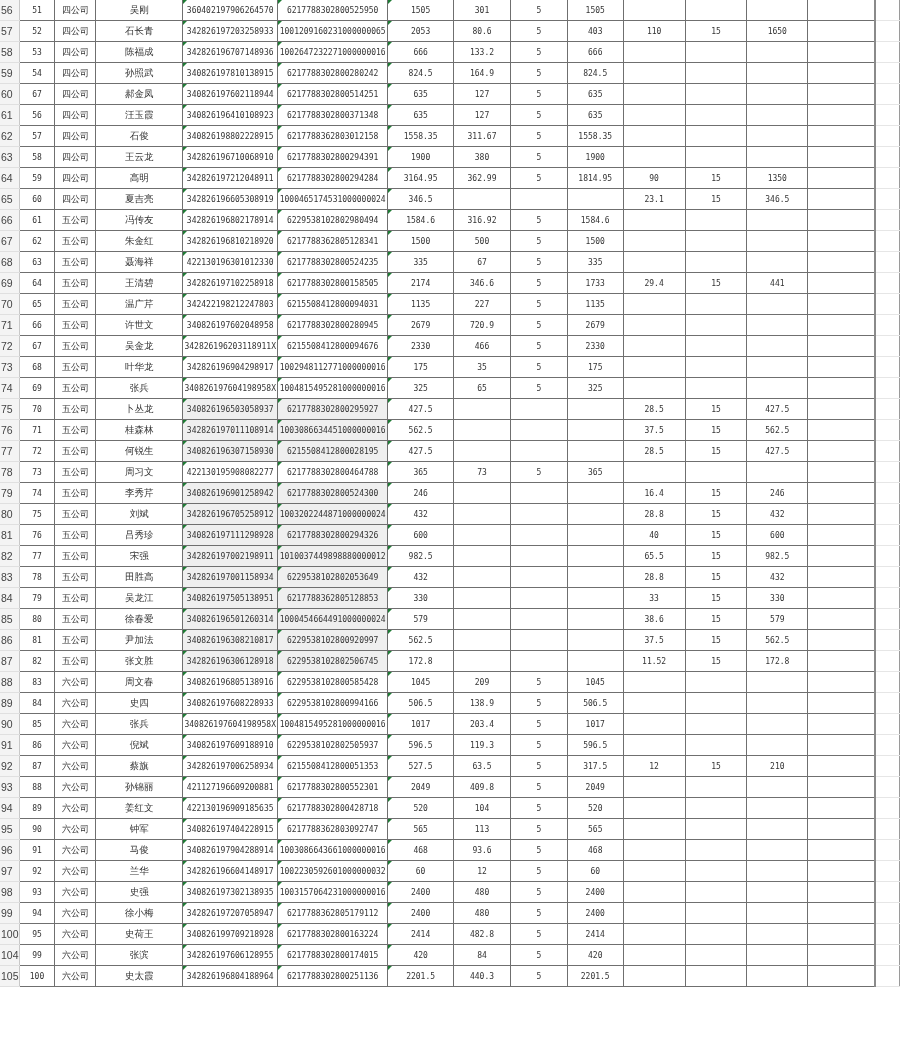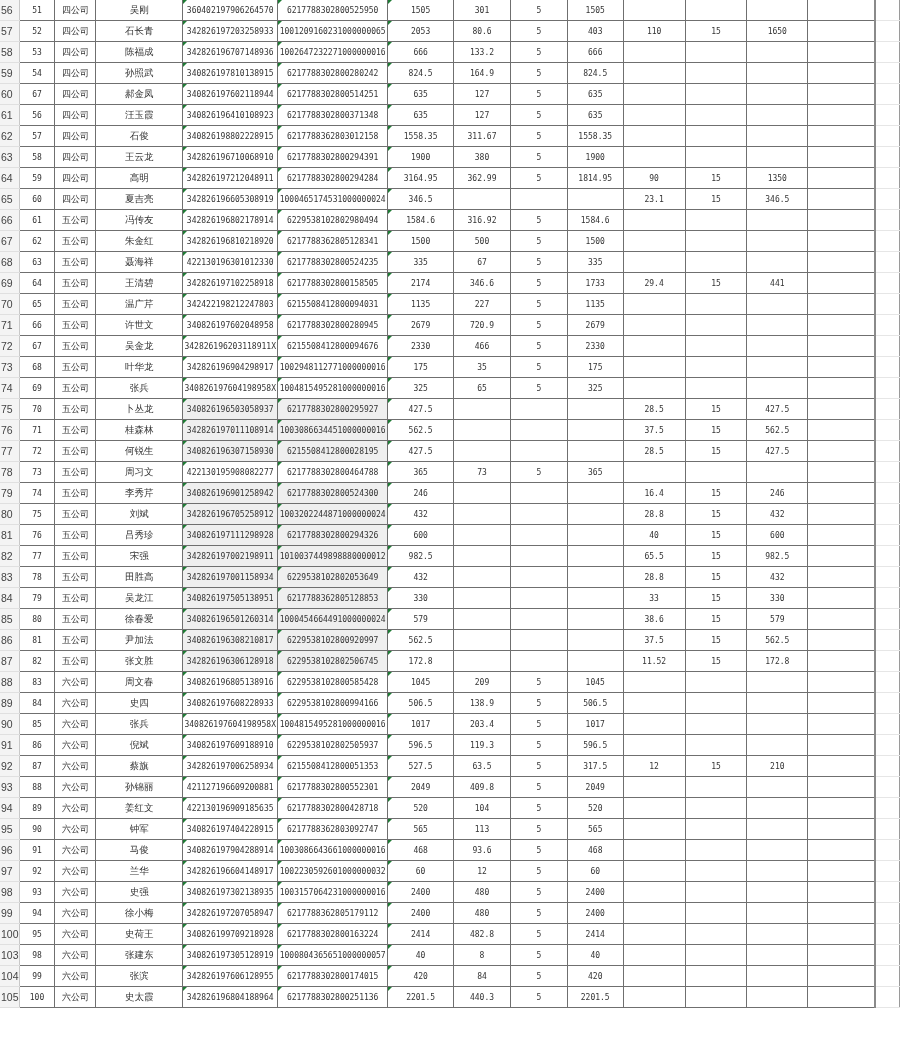--- a/index.html
+++ b/index.html
@@ -849,37 +849,20 @@
     <td class="num">2414</td>
     <td class="num"></td>
     <td class="num"></td>
     <td class="num"></td>
     <td class="lastcol"></td>
     <td class="extra"></td>
   </tr>
 
 
 
-  <tr style="height:20.6px">
-    <td class="rowhdr">103</td>
-    <td class="num">98</td>
-    <td class="cn">六公司</td>
-    <td class="name">张建东</td>
-    <td class="num txt idcell">340826197305128919</td>
-    <td class="num txt idcell">1000804365651000000057</td>
-    <td class="num txt">40</td>
-    <td class="num">8</td>
-    <td class="num">5</td>
-    <td class="num">40</td>
-    <td class="num"></td>
-    <td class="num"></td>
-    <td class="num"></td>
-    <td class="lastcol"></td>
-    <td class="extra"></td>
-  </tr>
 
   <tr style="height:20.6px">
     <td class="rowhdr">104</td>
     <td class="num">99</td>
     <td class="cn">六公司</td>
     <td class="name">张滨</td>
     <td class="num txt idcell">342826197606128955</td>
     <td class="num txt idcell">6217788302800174015</td>
     <td class="num txt">420</td>
     <td class="num">84</td>

